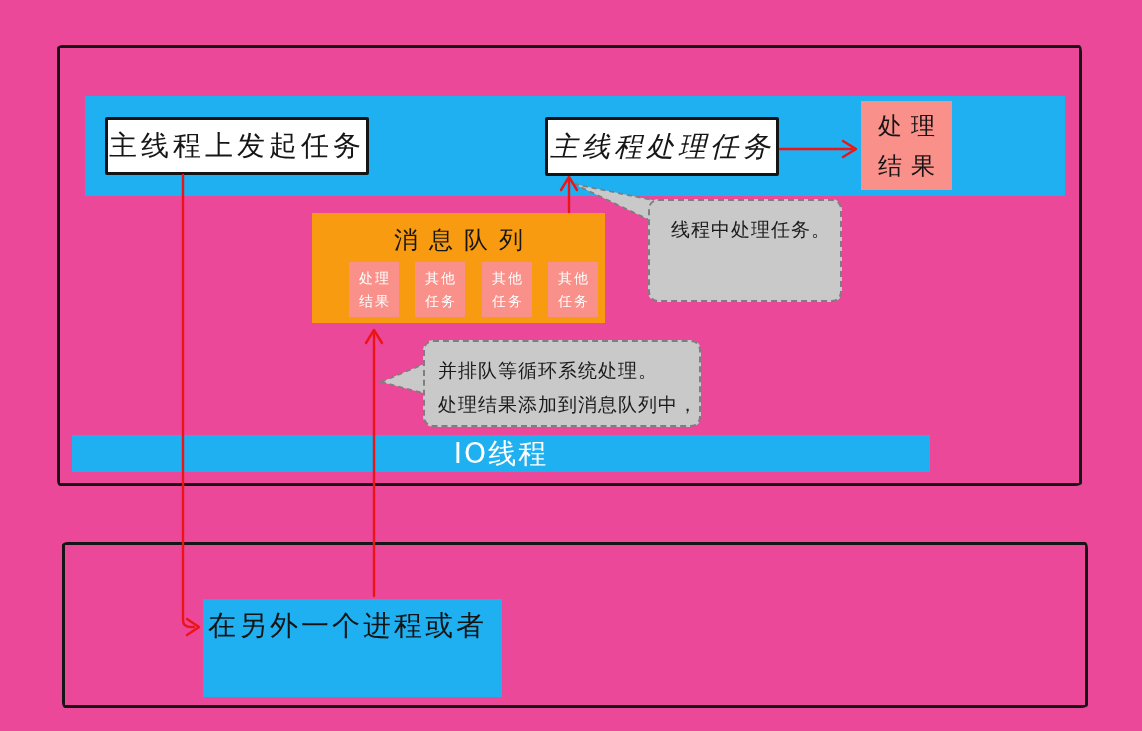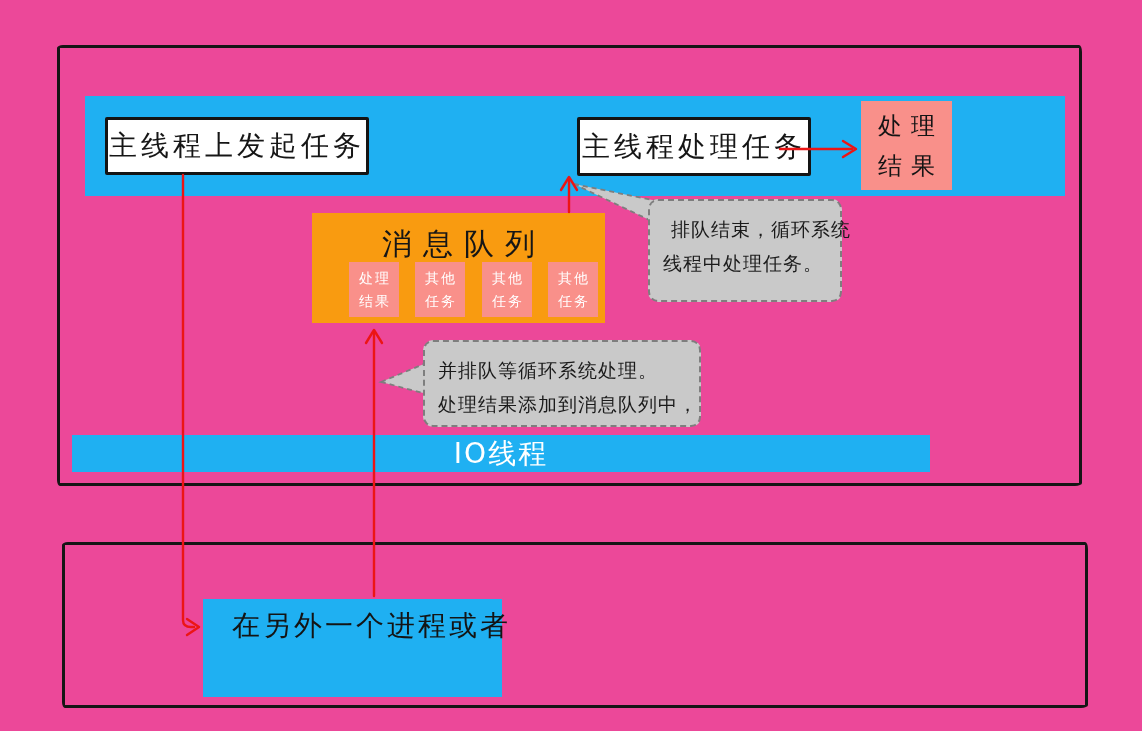--- a/index.html
+++ b/index.html
@@ -23,35 +23,35 @@
     font-size:28px;letter-spacing:2px;
   }
 
   .white-box{
     position:absolute;background:#ffffff;border:3px solid #141414;z-index:2;
     display:flex;align-items:center;justify-content:center;
     font-size:28px;letter-spacing:4px;white-space:nowrap;
     border-radius:2px;
   }
   #start-task-box{left:105px;top:117px;width:258px;height:52px;}
-  #process-task-box{left:577px;top:117px;width:228px;height:53px;}
+  #process-task-box{left:545px;top:117px;width:228px;height:53px;font-style:italic;}
 
   #result-box{
     position:absolute;left:861px;top:101px;width:91px;height:89px;
     background:var(--pink,#F9908A);z-index:2;color:#141414;
     display:flex;flex-direction:column;align-items:center;justify-content:center;
     font-size:24px;line-height:40px;letter-spacing:9px;text-indent:9px;
   }
 
   #message-queue{
     position:absolute;left:312px;top:213px;width:293px;height:110px;
     background:var(--orange,#F99B10);z-index:2;
   }
   #queue-title{
-    text-align:center;font-size:30px;letter-spacing:11px;text-indent:11px;
+    text-align:center;font-size:24px;letter-spacing:11px;text-indent:11px;
     margin-top:11px;color:#161616;
   }
   .queue-item{
     position:absolute;top:49px;width:50px;height:55px;
     background:var(--pink,#F9908A);color:#ffffff;
     display:flex;flex-direction:column;align-items:center;justify-content:center;
     font-size:14px;line-height:23px;letter-spacing:2px;text-indent:2px;
   }
   #queue-item-0{left:37px;}
   #queue-item-1{left:103px;}
@@ -66,21 +66,21 @@
   }
   .bubble p{margin:0;}
   #dequeue-bubble{left:648px;top:199px;width:167px;height:80px;}
   #dequeue-bubble p:first-child{text-indent:8px;}
   #enqueue-bubble{left:423px;top:340px;width:251px;height:64px;}
 
   #worker-box{
     position:absolute;left:203px;top:599px;width:299px;height:98px;
     background:var(--blue,#1FB0F2);z-index:2;color:#141414;
     font-size:28px;line-height:46px;letter-spacing:3px;
-    padding-top:4px;padding-left:29px;box-sizing:border-box;white-space:nowrap;
+    padding-top:4px;padding-left:5px;box-sizing:border-box;white-space:nowrap;
   }
 
   #overlay{position:absolute;left:0;top:0;width:1142px;height:731px;z-index:3;pointer-events:none;}
   .arrow{stroke:var(--red,#EC1515);stroke-width:2.4;fill:none;stroke-linecap:round;stroke-linejoin:round;}
   .tail{fill:var(--gray,#C9C9C9);stroke:var(--gray-border,#7E7E7E);stroke-width:1.8;stroke-dasharray:5 4;}
 </style>
 </head>
 <body>
 
 <div class="canvas">
@@ -150,21 +150,20 @@
       <polyline class="arrow" points="561,190 569,177 577,190"></polyline>
     </g>
 
     <g>
       <path class="arrow" d="M780,149 L852,149"></path>
       <polyline class="arrow" points="843,141 856,149 843,157"></polyline>
     </g>
   </svg>
 
   <div class="bubble" id="dequeue-bubble">
-    <p>排队结束，循环系统</p>
     <p>线程中处理任务。</p>
   </div>
   <div class="bubble" id="enqueue-bubble">
     <p>并排队等循环系统处理。</p>
     <p>处理结果添加到消息队列中，</p>
   </div>
 
 </div>
 
 </body></html>

